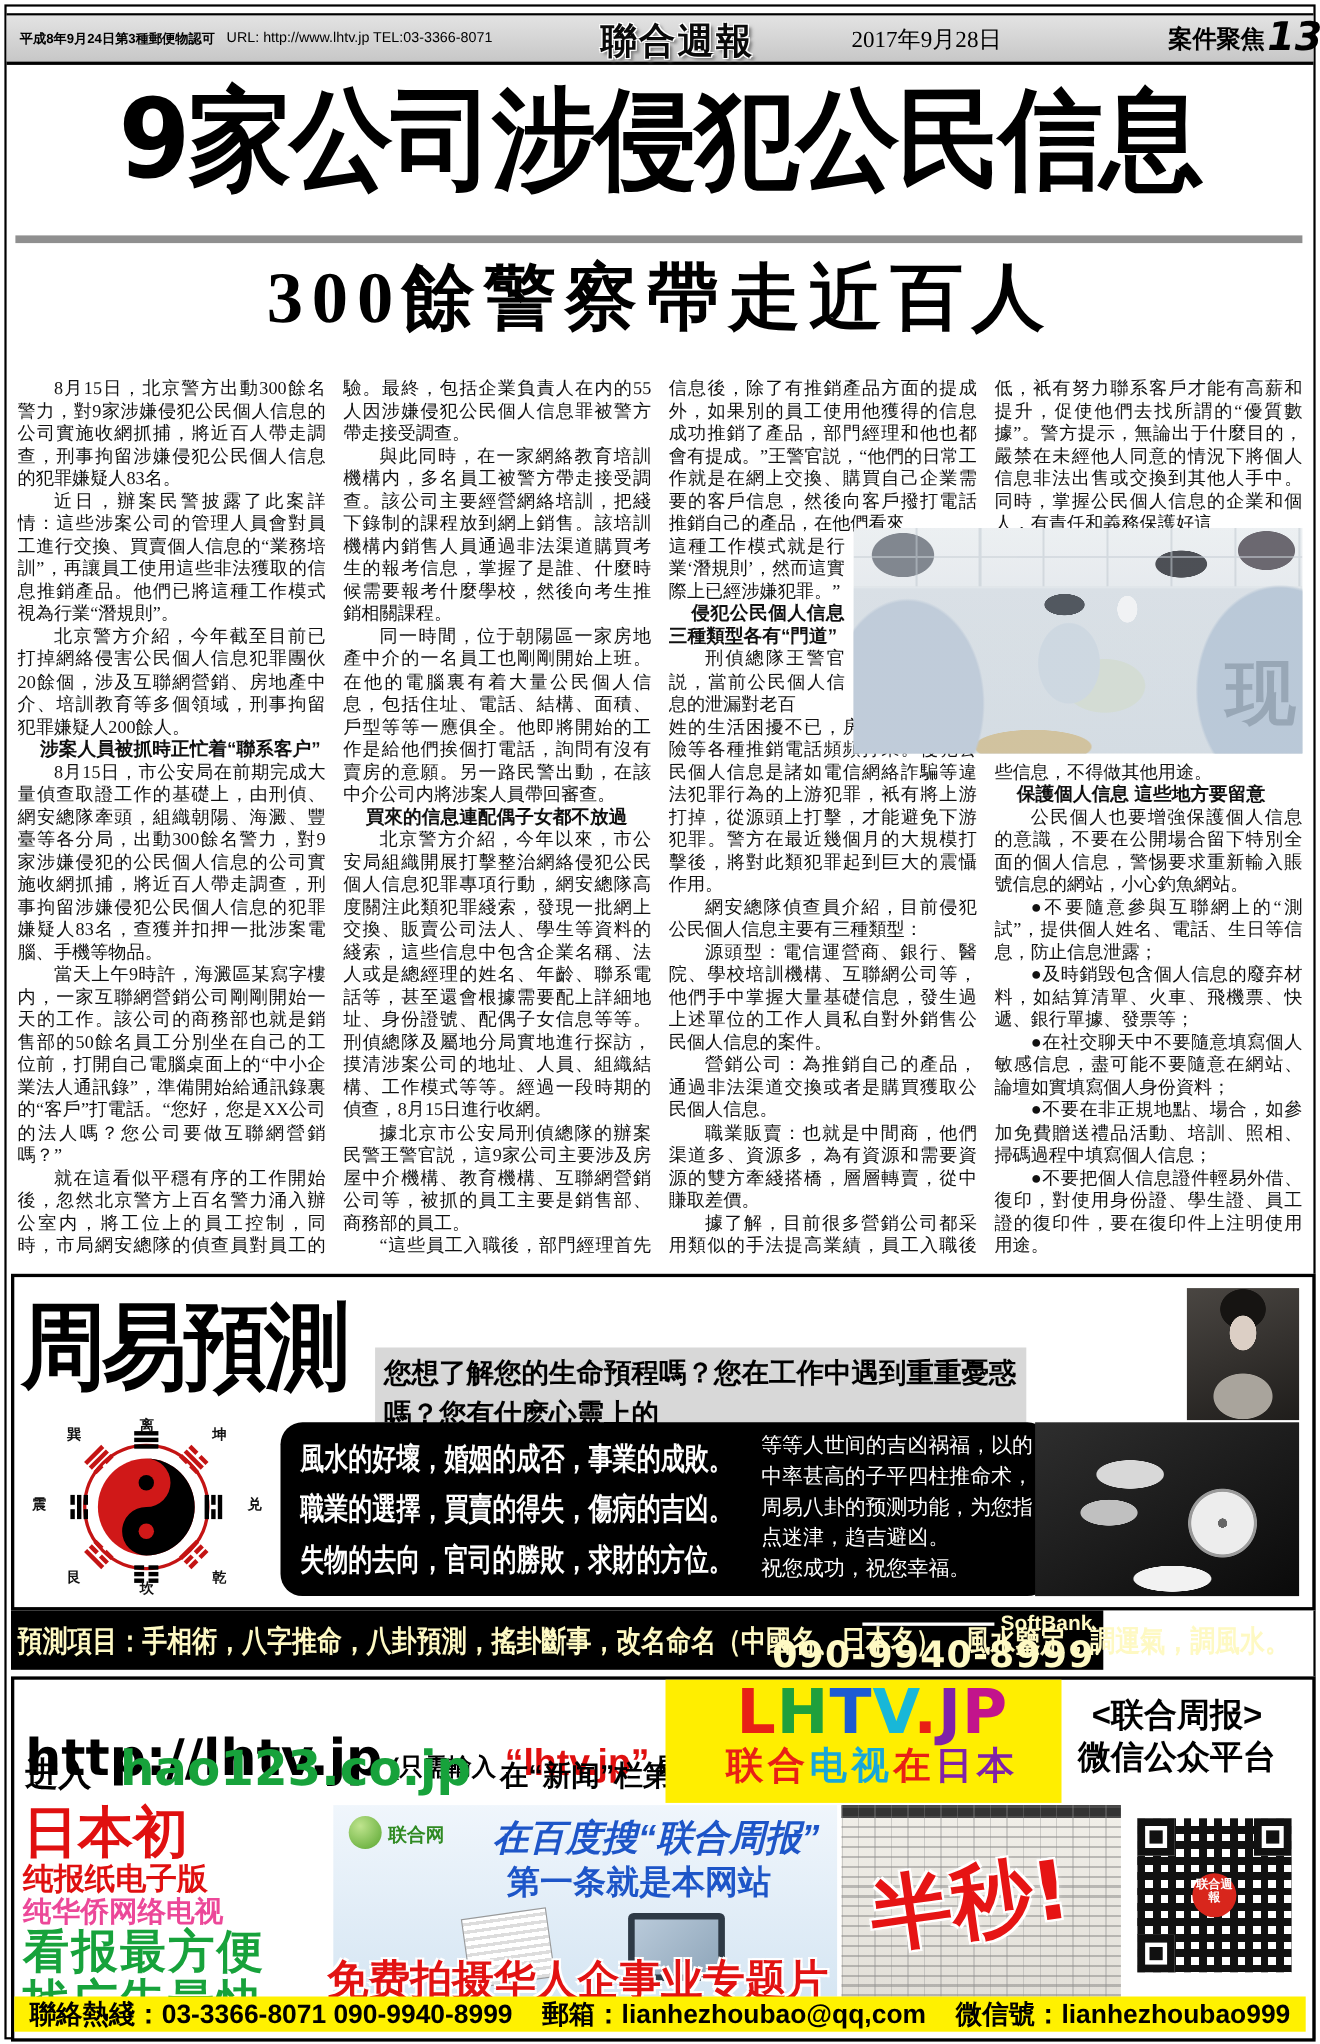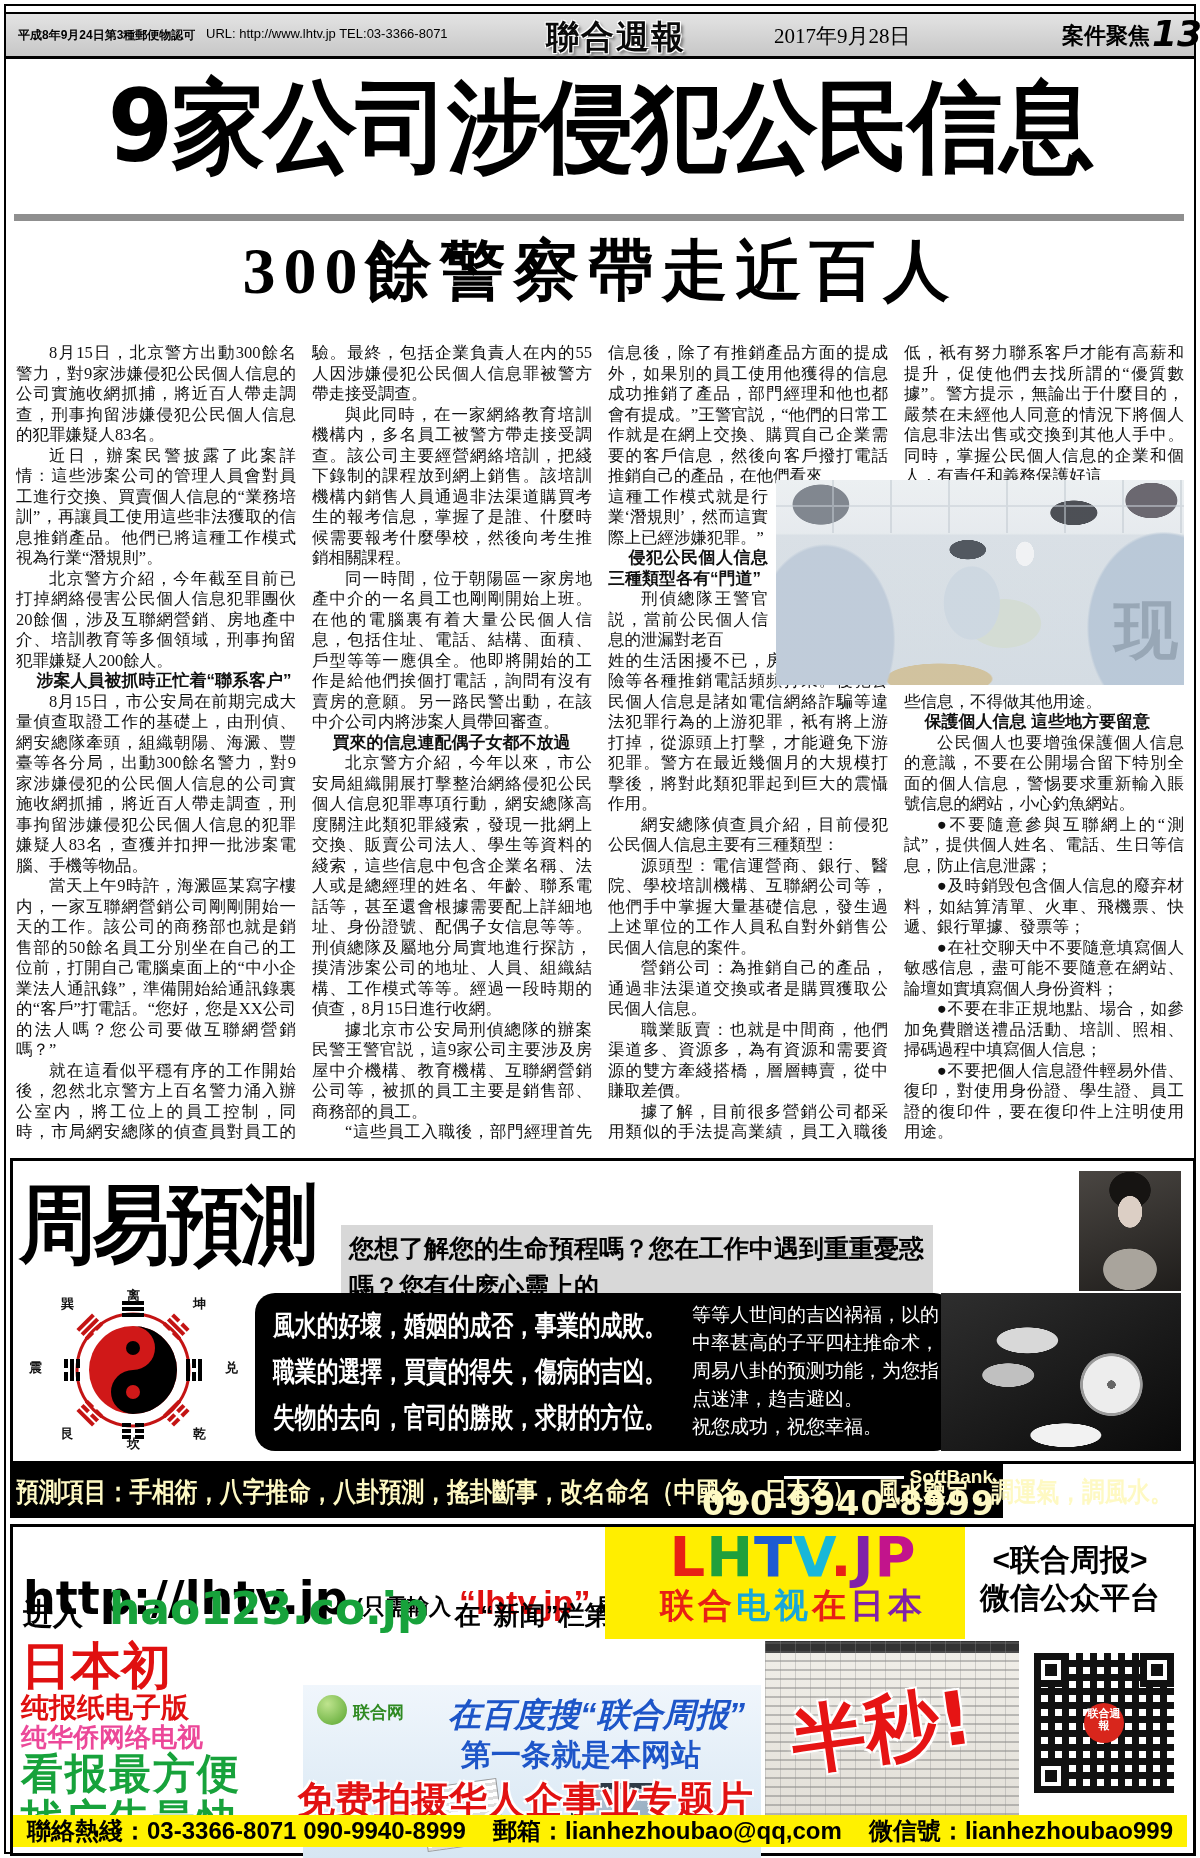--- a/index.html
+++ b/index.html
@@ -112,21 +112,21 @@
   #bottom .haonote{font-size:26px;font-weight:800;}
   #bottom .yellow{left:592px;top:0;width:344px;height:112px;background:#ffee00;text-align:center;padding-left:16px;}
   #lhtv-logo{margin-top:2px;font-size:56px;font-weight:900;font-family:"DejaVu Sans",sans-serif;line-height:56px;letter-spacing:1px;}
   #lhtv-sub{font-size:34px;font-weight:900;letter-spacing:4px;line-height:40px;}
   #bottom .brand{left:944px;top:14px;width:226px;text-align:center;font-size:30px;font-weight:900;line-height:38px;}
   #bottom .japan{left:8px;top:112px;width:280px;line-height:1.08;}
   .jp1{font-size:50px;font-weight:900;color:#e01010;}
   .jp2{font-size:28px;font-weight:900;color:#e01010;}
   .jp3{font-size:26px;font-weight:700;color:#ec4899;}
   .jp4{font-size:42px;font-weight:900;color:#17a23b;letter-spacing:2px;}
-  #bottom .web{left:290px;top:114px;width:458px;height:174px;background:linear-gradient(180deg,#f0f6fc,#d6e6f3);overflow:hidden;margin-top:44px;}
+  #bottom .web{left:290px;top:114px;width:458px;height:174px;background:linear-gradient(180deg,#f0f6fc,#d6e6f3);overflow:hidden;}
   #bottom .web .ball{position:absolute;left:14px;top:10px;width:30px;height:30px;border-radius:50%;
       background:radial-gradient(circle at 35% 30%,#bfe48e,#57a52e);}
   #bottom .web .weblogo{position:absolute;left:50px;top:16px;font-size:17px;font-weight:900;color:#2f8a22;}
   #bottom .web .b1{position:absolute;left:145px;top:8px;font-size:33px;font-weight:900;color:#1d55c8;font-style:italic;}
   #bottom .web .b2{position:absolute;left:158px;top:50px;font-size:30px;font-weight:900;color:#1d55c8;}
   #bottom .web .papers{position:absolute;left:120px;top:98px;width:76px;height:62px;background:
       repeating-linear-gradient(0deg,#ddd 0 3px,#fff 3px 7px);border:1px solid #999;transform:rotate(-8deg);}
   #bottom .web .tv{position:absolute;left:268px;top:98px;width:88px;height:62px;background:#2e3a46;border-radius:5px;}
   #bottom .web .tv::after{content:"";position:absolute;inset:6px;background:linear-gradient(135deg,#b9cada,#8fa6ba);}
   #bottom .collage{left:752px;top:114px;width:254px;height:174px;overflow:hidden;background:

